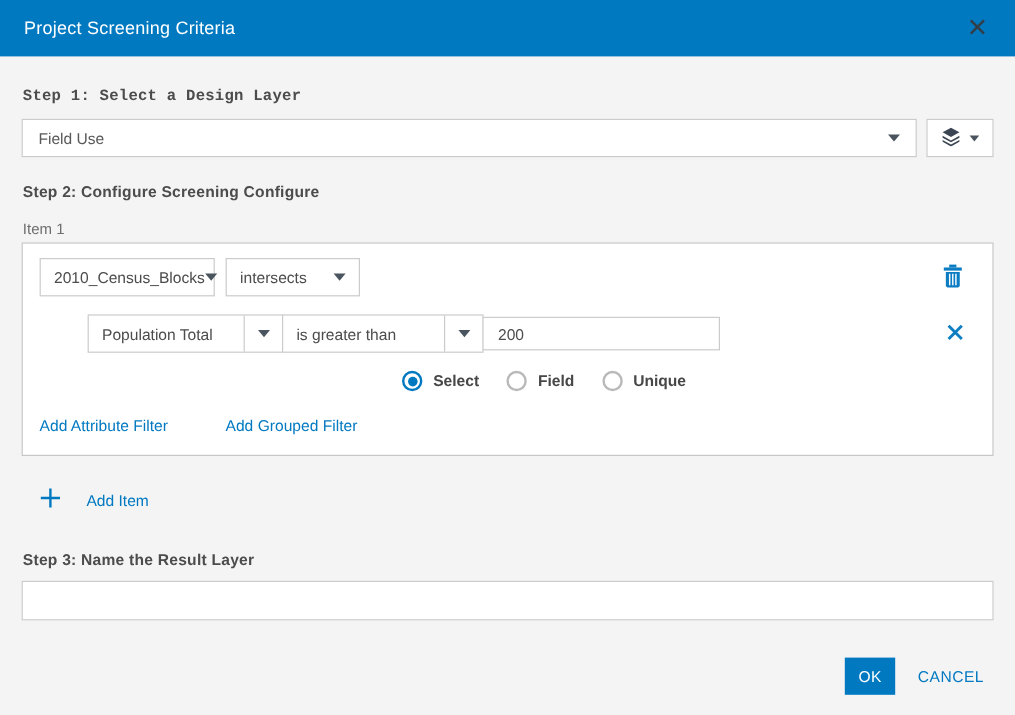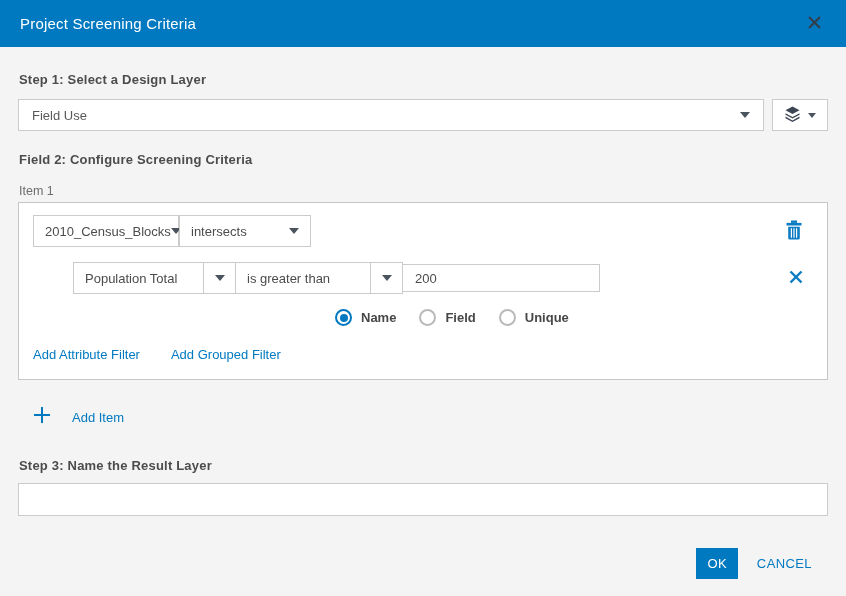--- a/index.html
+++ b/index.html
@@ -14,21 +14,21 @@
     padding:4px 20px; box-sizing:border-box;
   }
   .header-title { color:#ffffff; font-size:15px; font-weight:400; letter-spacing:0.2px; }
   .close-btn { margin-left:auto; background:none; border:none; padding:4px; cursor:pointer; display:flex; }
 
   .content { padding:0 18px; }
 
   .step-label {
     font-size:13px; font-weight:bold; color:#4c4c4c; letter-spacing:0.2px;
   }
-  .step1-label { margin:25px 0 12px 1px; }
+  .step1-label { margin:25px 0 12px 1px;font-family:Liberation Mono, monospace; }
   .step2-label { margin:21px 0 0 1px; }
   .step3-label { margin:30px 0 10px 1px; }
 
   .step1-row { display:flex; gap:8px; }
   .select-lg {
     flex:1; height:32px; background:#fff; border:1px solid #cbcbcb;
     display:flex; align-items:center; padding:0 13px; box-sizing:border-box;
     font-size:13px; color:#595959; cursor:pointer;
   }
   .select-lg .caret { margin-left:auto; }
@@ -48,21 +48,21 @@
     background:#fff; border:1px solid #c6c6c6;
     padding:12px 14px 17px 14px;
   }
   .crit-row { display:flex; align-items:center; }
   .dd {
     height:32px; border:1px solid #cbcbcb; background:#fff; box-sizing:border-box;
     display:flex; align-items:center; font-size:13px; color:#4c4c4c; cursor:pointer;
   }
   .dd-simple { justify-content:space-between; padding:0 11px; }
   .dd-layer  { width:146px; }
-  .dd-op1    { width:132px; margin-left:0; }
+  .dd-op1    { width:112px; margin-left:9px; }
 
   .row2 { margin-top:15px;padding-left:40px; }
   .dd-seg { padding:0; }
   .seg-label { flex:1; padding:0 11px; }
   .seg-arrow {
     width:31px; align-self:stretch; display:flex; align-items:center; justify-content:center;
     border-left:1px solid #cbcbcb;
   }
   .dd-field { width:163px; }
   .dd-op2   { width:168px; margin-left:-1px; }
@@ -80,34 +80,34 @@
     width:13px; height:13px; border-radius:50%; border:2px solid #b9b9b9;
     background:#fff; position:relative; display:inline-block; box-sizing:content-box;
   }
   .radio-circle.selected { border-color:#0079c1; }
   .radio-circle.selected::after {
     content:""; position:absolute; left:2.5px; top:2.5px; width:8px; height:8px;
     border-radius:50%; background:#0079c1;
   }
   .radio-label { font-size:13px; font-weight:bold; color:#474747; }
 
-  .links-row { margin-top:21px; display:flex; gap:31px; }
+  .links-row { margin-top:21px; display:flex; gap:48px; }
   .text-link { font-size:13px; color:#0079c1; text-decoration:none; cursor:pointer; }
 
   .add-item-row { margin:26px 0 0 15px; display:flex; align-items:center; gap:21px; cursor:pointer; }
   .add-item-label { font-size:13px; color:#0079c1; }
 
   .result-input {
     width:100%; height:33px; box-sizing:border-box; border:1px solid #cbcbcb;
     background:#fff; padding:0 12px; font-size:13px; color:#4c4c4c;
     font-family:"Liberation Sans", sans-serif; outline:none;
   }
 
   .footer {
-    position:absolute; right:32px; bottom:17px; display:flex; align-items:center; gap:17px;
+    position:absolute; right:24px; bottom:17px; display:flex; align-items:center; gap:17px;
   }
   .ok-btn {
     background:#0079c1; color:#fff; border:none; font-size:13px;
     padding:8px 11px; cursor:pointer; font-family:"Liberation Sans", sans-serif; letter-spacing:0.3px;
   }
   .cancel-btn {
     background:none; border:none; color:#0079c1; font-size:13px; cursor:pointer;
     letter-spacing:0.4px; font-family:"Liberation Sans", sans-serif; padding:4px 2px;
   }
 </style>
@@ -142,21 +142,21 @@
           <svg width="17" height="16" viewBox="0 0 17 16">
             <path d="M8.5 0.5 L15.5 4.3 8.5 8.1 1.5 4.3 Z" fill="#3b4553"></path>
             <path d="M1.5 7.2 L8.5 11 L15.5 7.2 L15.5 8.8 L8.5 12.6 L1.5 8.8 Z" fill="#3b4553"></path>
             <path d="M1.5 10.6 L8.5 14.4 L15.5 10.6 L15.5 12.2 L8.5 16 L1.5 12.2 Z" fill="#3b4553"></path>
           </svg>
         </span>
         <span class="caret" style="border-top-width:5px;border-left-width:4px;border-right-width:4px;"></span>
       </button>
     </div>
 
-    <div class="step-label step2-label">Field 2: Configure Screening Criteria</div>
+    <div class="step-label step2-label">Step 2: Configure Screening Configure</div>
     <div class="item-label">Item 1</div>
 
     <div class="item-box">
 
       <div class="crit-row">
         <div class="dd dd-simple dd-layer">
           <span>2010_Census_Blocks</span>
           <span class="caret"></span>
         </div>
         <div class="dd dd-simple dd-op1">
@@ -197,21 +197,21 @@
               <line x1="1.5" y1="1.5" x2="12.5" y2="12.5" stroke="#0c7dc2" stroke-width="2.4"></line>
               <line x1="12.5" y1="1.5" x2="1.5" y2="12.5" stroke="#0c7dc2" stroke-width="2.4"></line>
             </svg>
           </span>
         </button>
       </div>
 
       <div class="radio-row">
         <span class="radio-opt">
           <span class="radio-circle selected"></span>
-          <span class="radio-label">Name</span>
+          <span class="radio-label">Select</span>
         </span>
         <span class="radio-opt">
           <span class="radio-circle"></span>
           <span class="radio-label">Field</span>
         </span>
         <span class="radio-opt">
           <span class="radio-circle"></span>
           <span class="radio-label">Unique</span>
         </span>
       </div>

